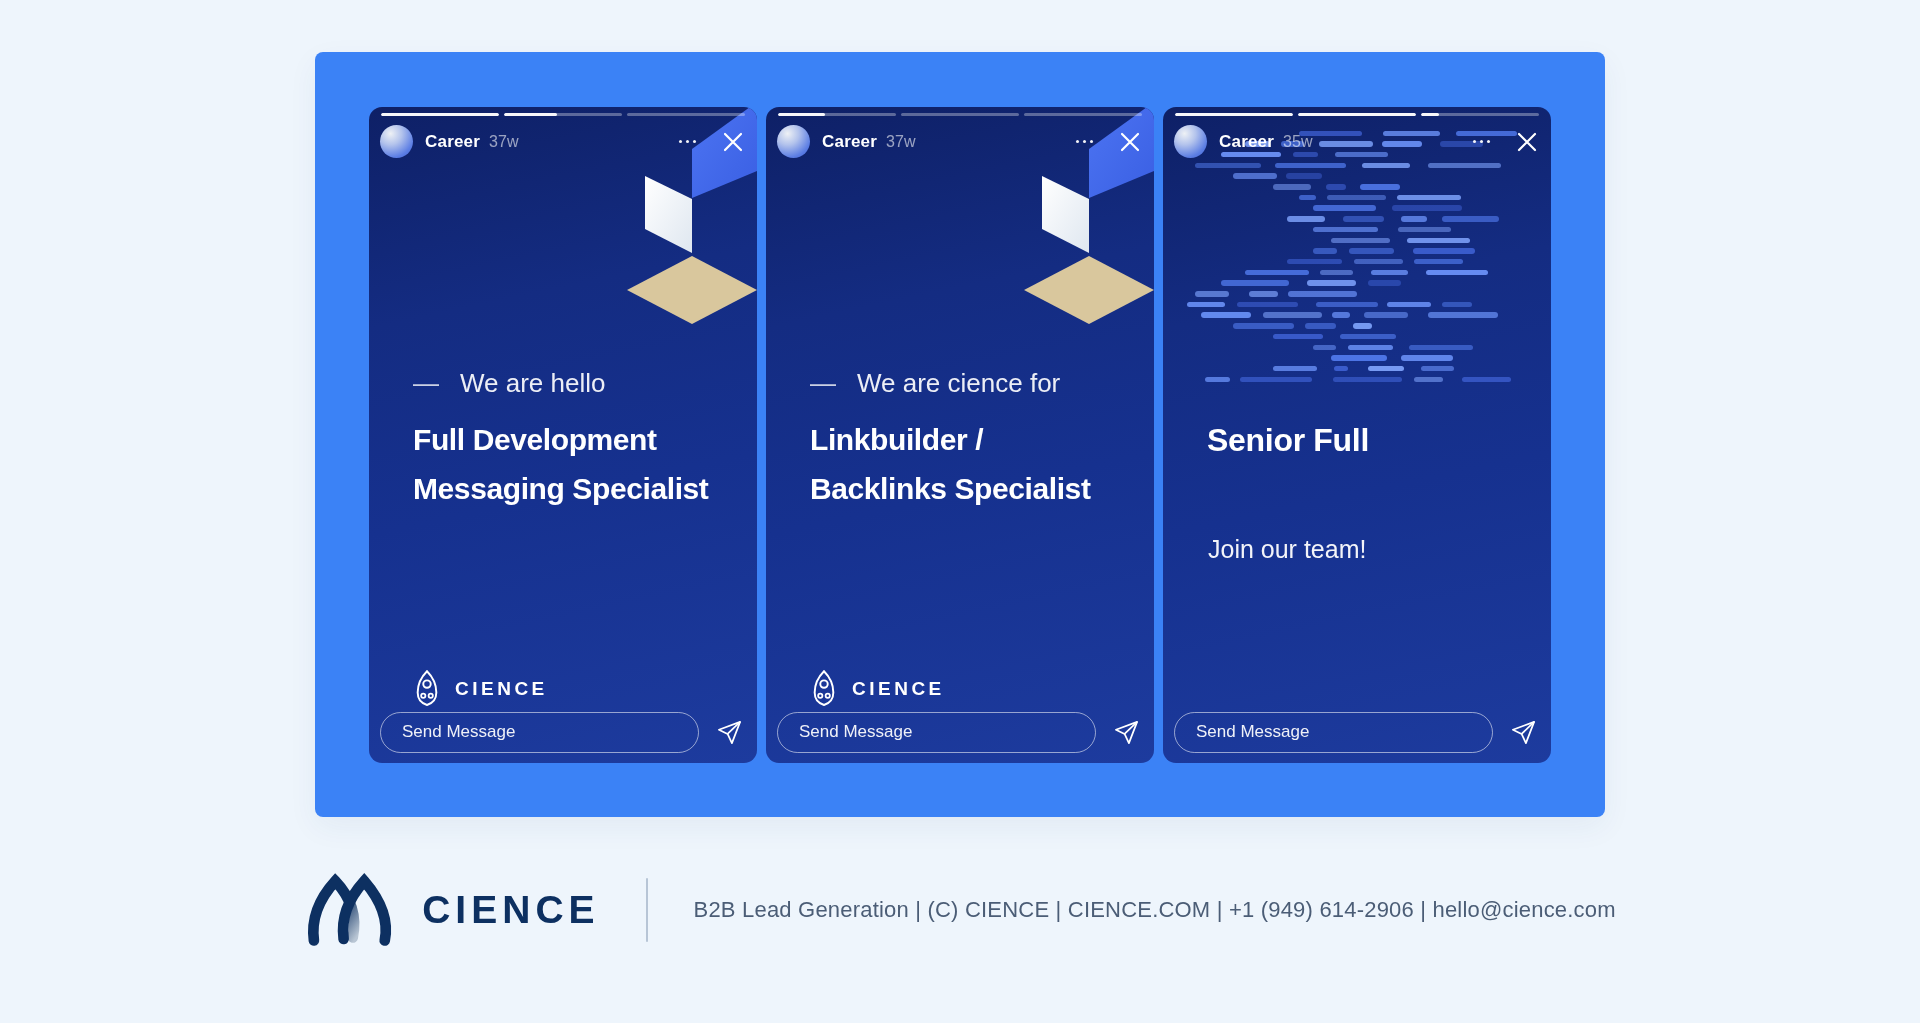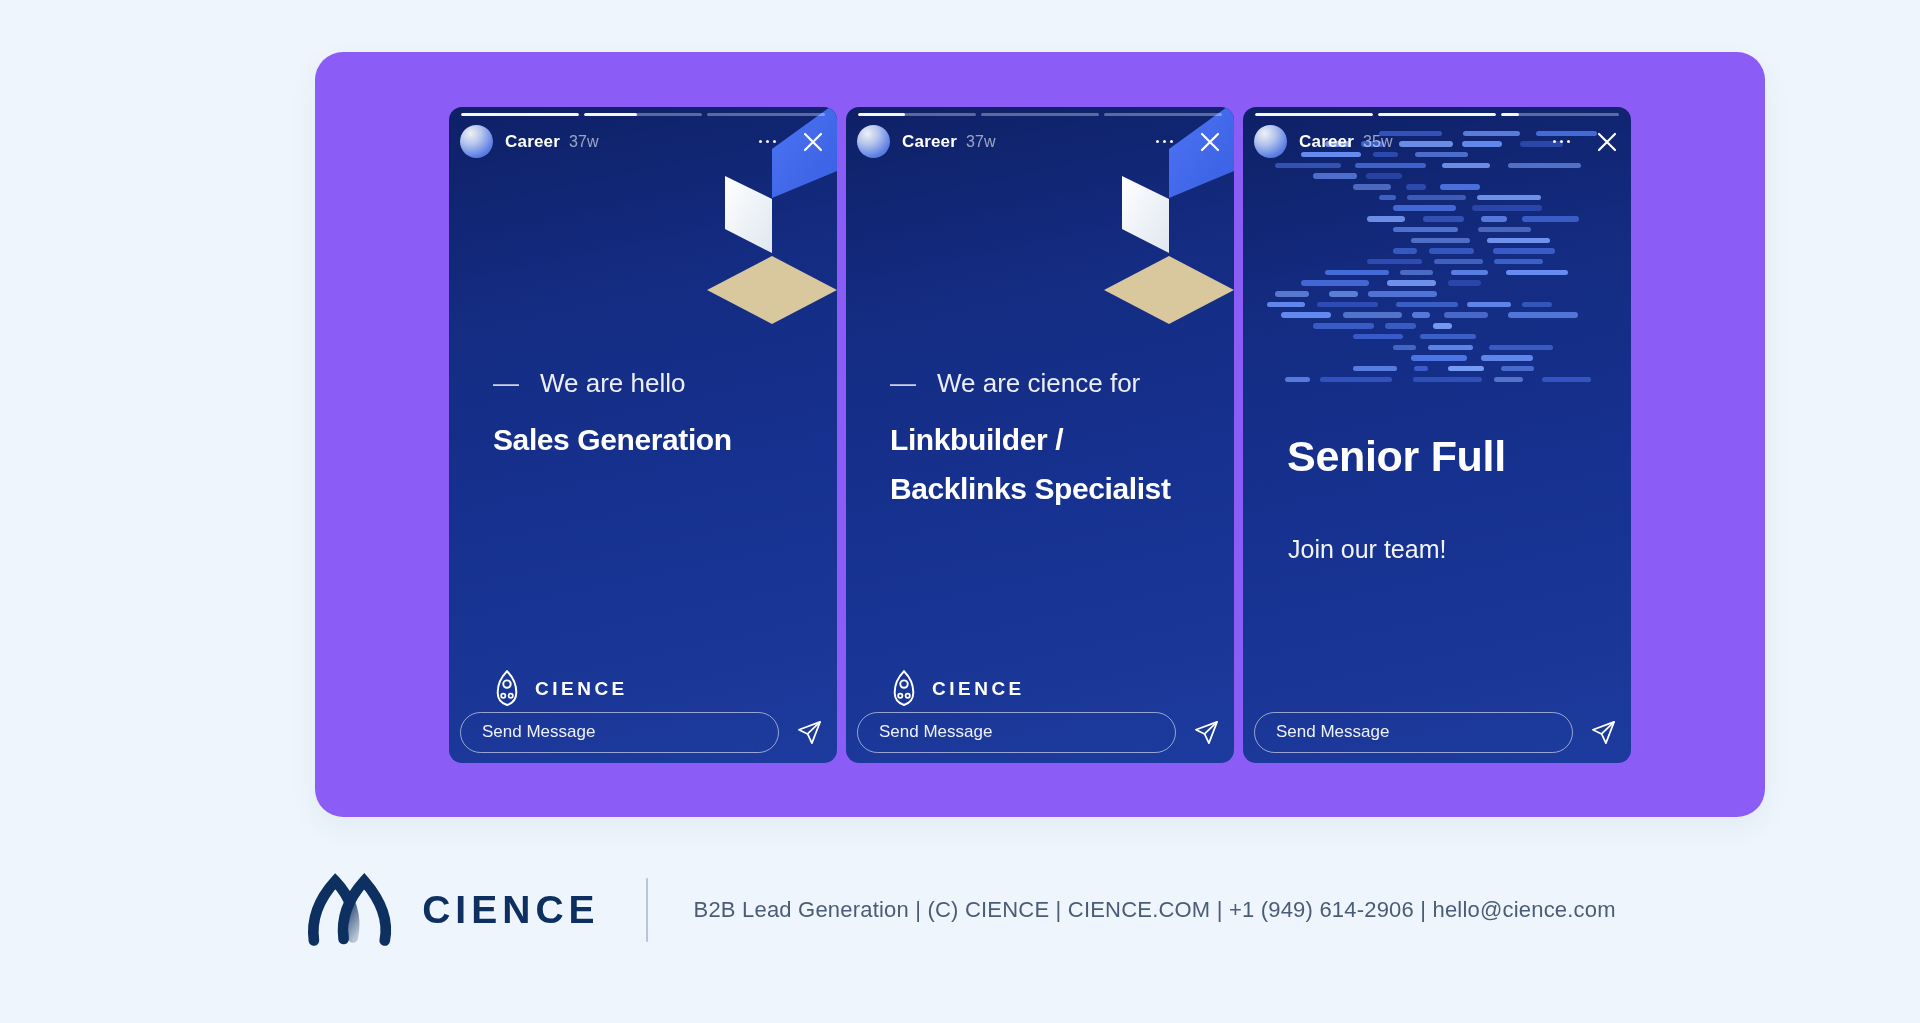--- a/index.html
+++ b/index.html
@@ -1,21 +1,21 @@
 <!DOCTYPE html>
 <html><head>
 <meta charset="utf-8">
 <style>
   * { margin:0; padding:0; box-sizing:border-box; }
   html,body { width:1920px; height:1023px; overflow:hidden; }
   body { background:#eef5fc; font-family:"Liberation Sans", sans-serif; position:relative; }
 
   .card {
-    position:absolute; left:315px; top:52px; width:1450px; height:765px;
-    background:#8b5cf6; border-radius:28px;
+    position:absolute; left:315px; top:52px; width:1290px; height:765px;
+    background:#3b82f6; border-radius:8px;
     box-shadow:0 10px 30px rgba(30,60,120,0.06);
     display:flex; align-items:center; justify-content:center;
   }
   .stories { display:flex; gap:9px; }
 
   .story {
     position:relative; width:388px; height:656px; border-radius:13px; overflow:hidden;
     background:linear-gradient(168deg,#0e2066 0%, #142c82 30%, #16318f 58%, #1d3b9e 100%);
   }
 
@@ -41,21 +41,21 @@
   .codebg { position:absolute; left:18px; right:8px; top:24px; height:262px; z-index:1; filter:blur(0.6px); }
   .crow { position:absolute; height:5.5px; display:flex; }
   .crow i { height:5.5px; border-radius:3px; display:inline-block; }
 
   
   .kicker { position:absolute; left:44px; top:261px; z-index:2; display:flex; align-items:center; gap:21px;
             color:rgba(255,255,255,0.92); font-size:26px; font-family:"Liberation Sans",sans-serif; }
   .kdash { color:rgba(255,255,255,0.78); }
   .title { position:absolute; left:44px; top:308px; z-index:2; color:#ffffff;
            font-size:30px; font-weight:700; line-height:49px; letter-spacing:-0.4px; }
-  .story3 .title { top:330px; font-size:43px; line-height:38px; letter-spacing:-0.3px; }
+  .story3 .title { top:314px; font-size:32px; line-height:38px; letter-spacing:-0.3px; }
   .subtitle { position:absolute; left:45px; top:428px; z-index:2; color:rgba(255,255,255,0.95); font-size:25px; }
 
   
   .brandrow { position:absolute; left:42px; bottom:54px; z-index:2; display:flex; align-items:center; gap:12px; }
   .brandword { color:#ffffff; font-weight:700; font-size:19px; letter-spacing:3.5px; }
   .sendpill { position:absolute; left:11px; right:58px; bottom:10px; height:41px; z-index:3;
               border:1.5px solid rgba(255,255,255,0.55); border-radius:21px;
               display:flex; align-items:center; padding-left:21px;
               color:rgba(255,255,255,0.93); font-size:17px; }
   .sendicon { position:absolute; right:14px; bottom:17px; width:27px; height:27px; z-index:3; }
@@ -120,21 +120,22 @@
           </span>
         <svg class="closeicon" viewBox="0 0 26 26">
           <path d="M5 5 L21 21 M21 5 L5 21" stroke="#ffffff" stroke-width="2.2" stroke-linecap="round" fill="none"></path>
         </svg>
       </header>
       <div class="kicker">
         <span class="kdash">—</span>
         <span>We are hello</span>
       </div>
       <div class="title">
-          <div>Sales Generation</div>
+          <div>Full Development</div>
+          <div>Messaging Specialist</div>
         </div>
       <div class="brandrow">
         <svg width="32" height="40" viewBox="0 0 36 44">
           <path d="M18 2 C25 9 28.5 18 28.5 26 C28.5 33 24.5 38 18 40 C11.5 38 7.5 33 7.5 26 C7.5 18 11 9 18 2 Z" stroke="#ffffff" stroke-width="2.2" fill="none"></path>
           <circle cx="18" cy="16.5" r="4.2" stroke="#ffffff" stroke-width="2.2" fill="none"></circle>
           <circle cx="13.8" cy="29.5" r="2.4" stroke="#ffffff" stroke-width="2" fill="none"></circle>
           <circle cx="22.2" cy="29.5" r="2.4" stroke="#ffffff" stroke-width="2" fill="none"></circle>
         </svg>
         <span class="brandword">CIENCE</span>
       </div>

